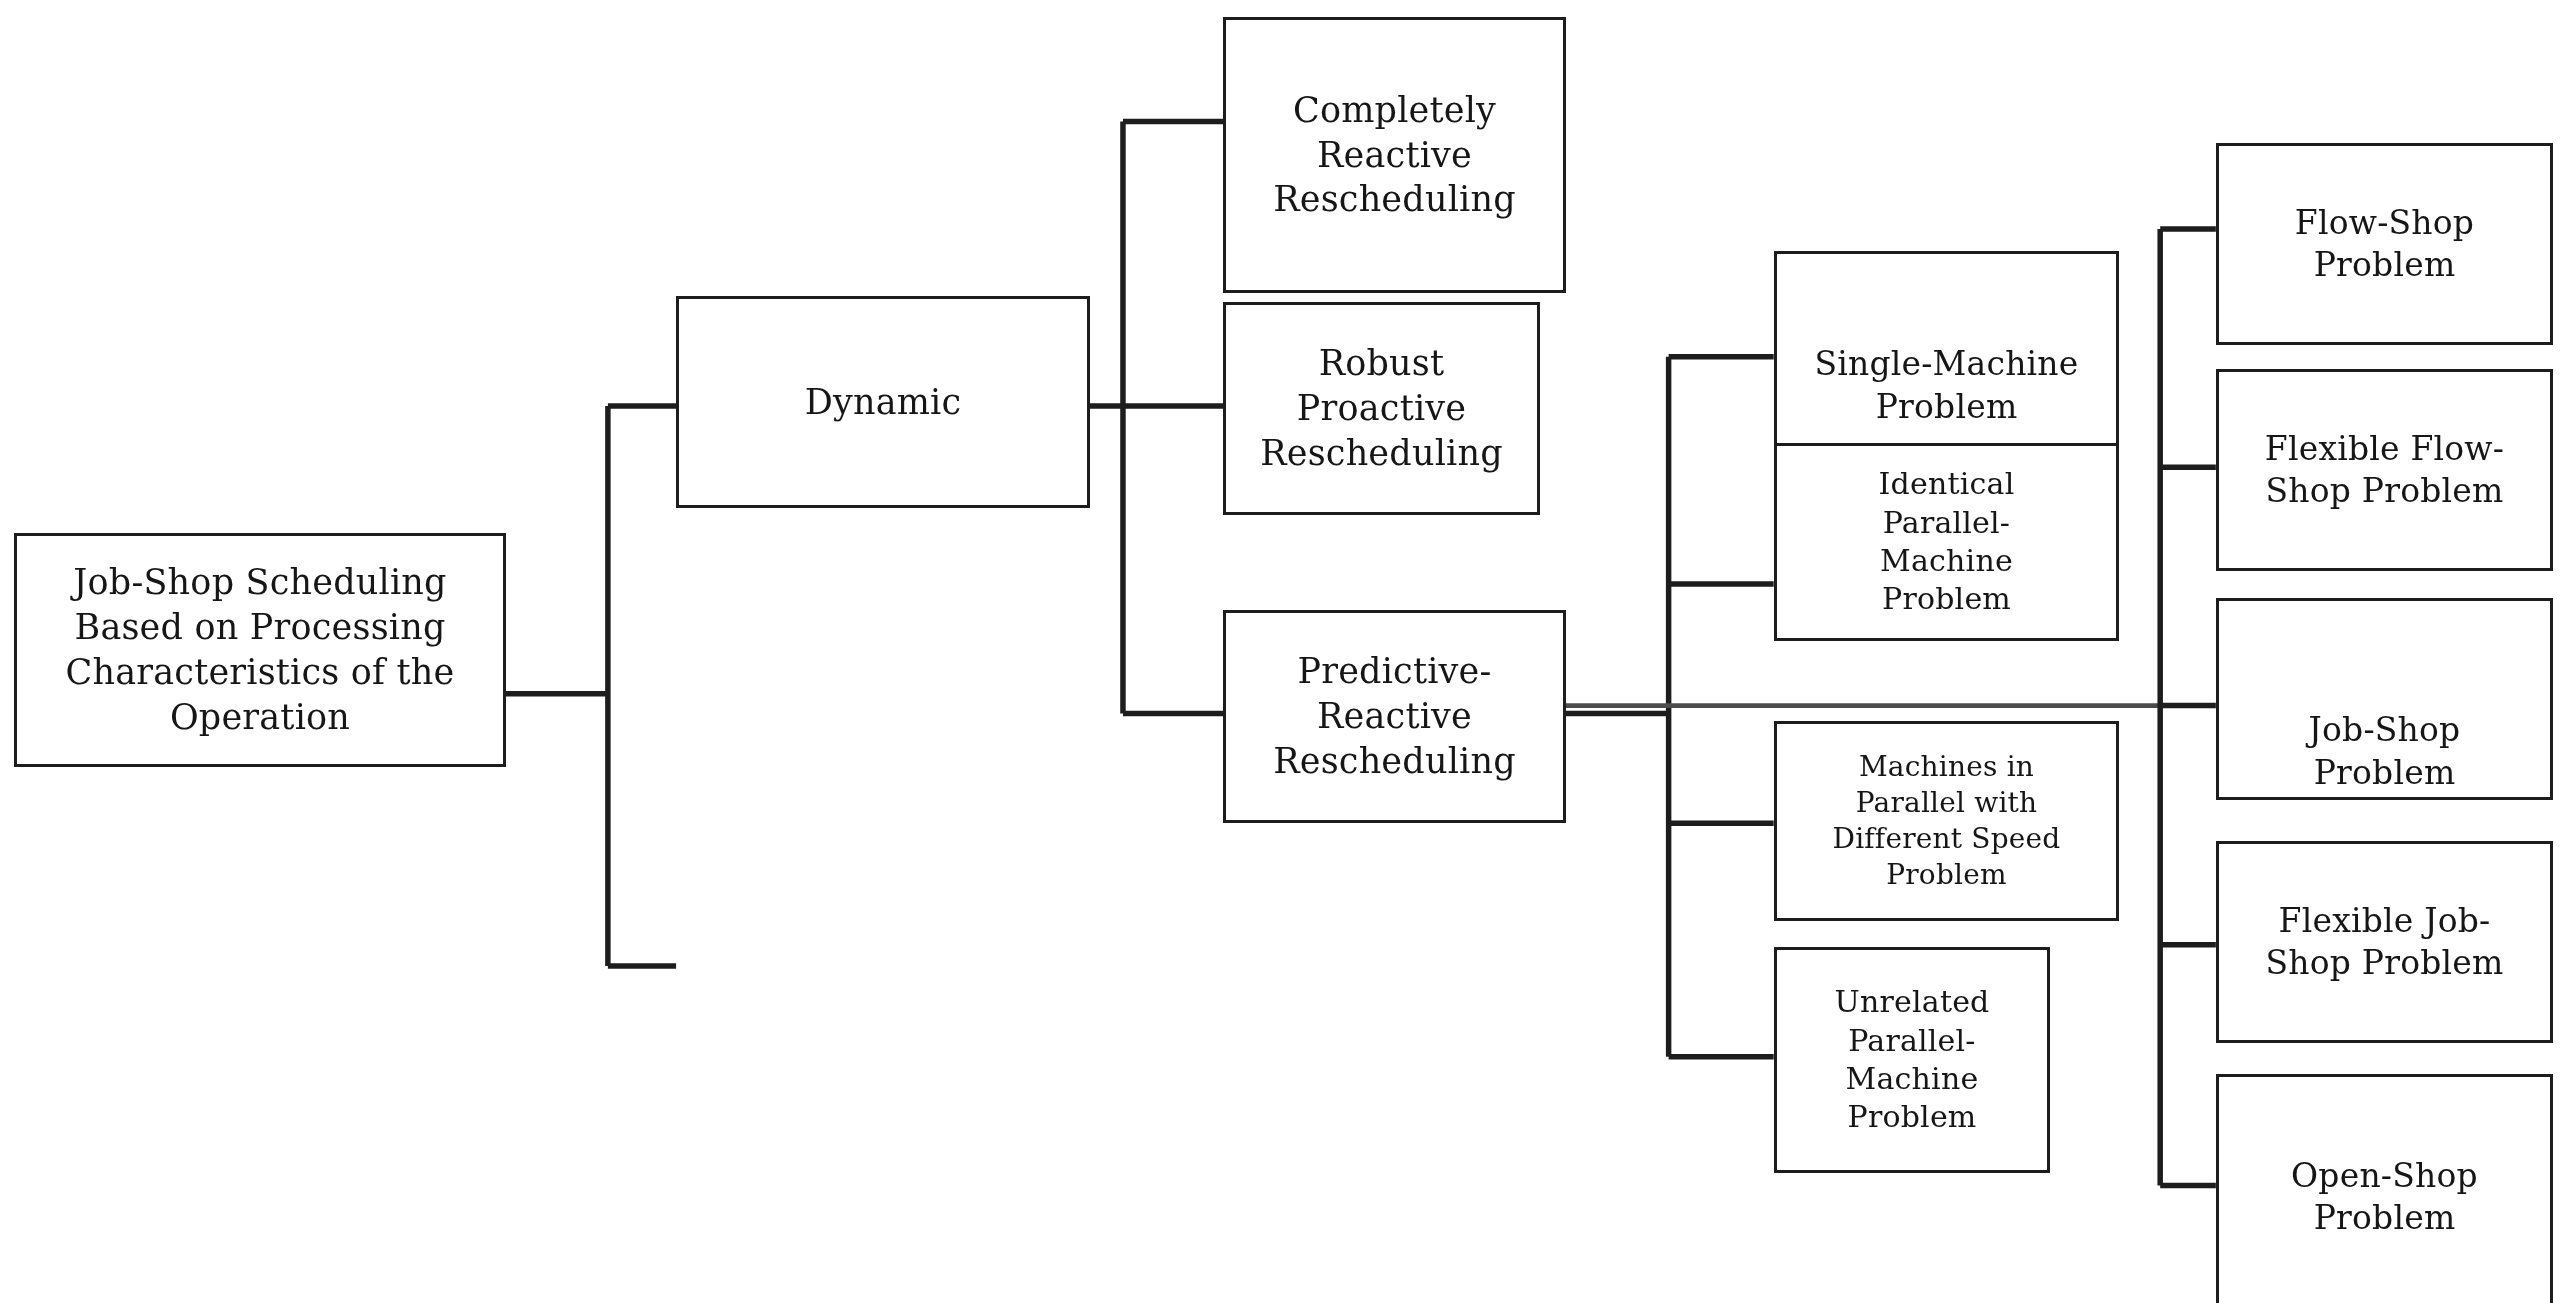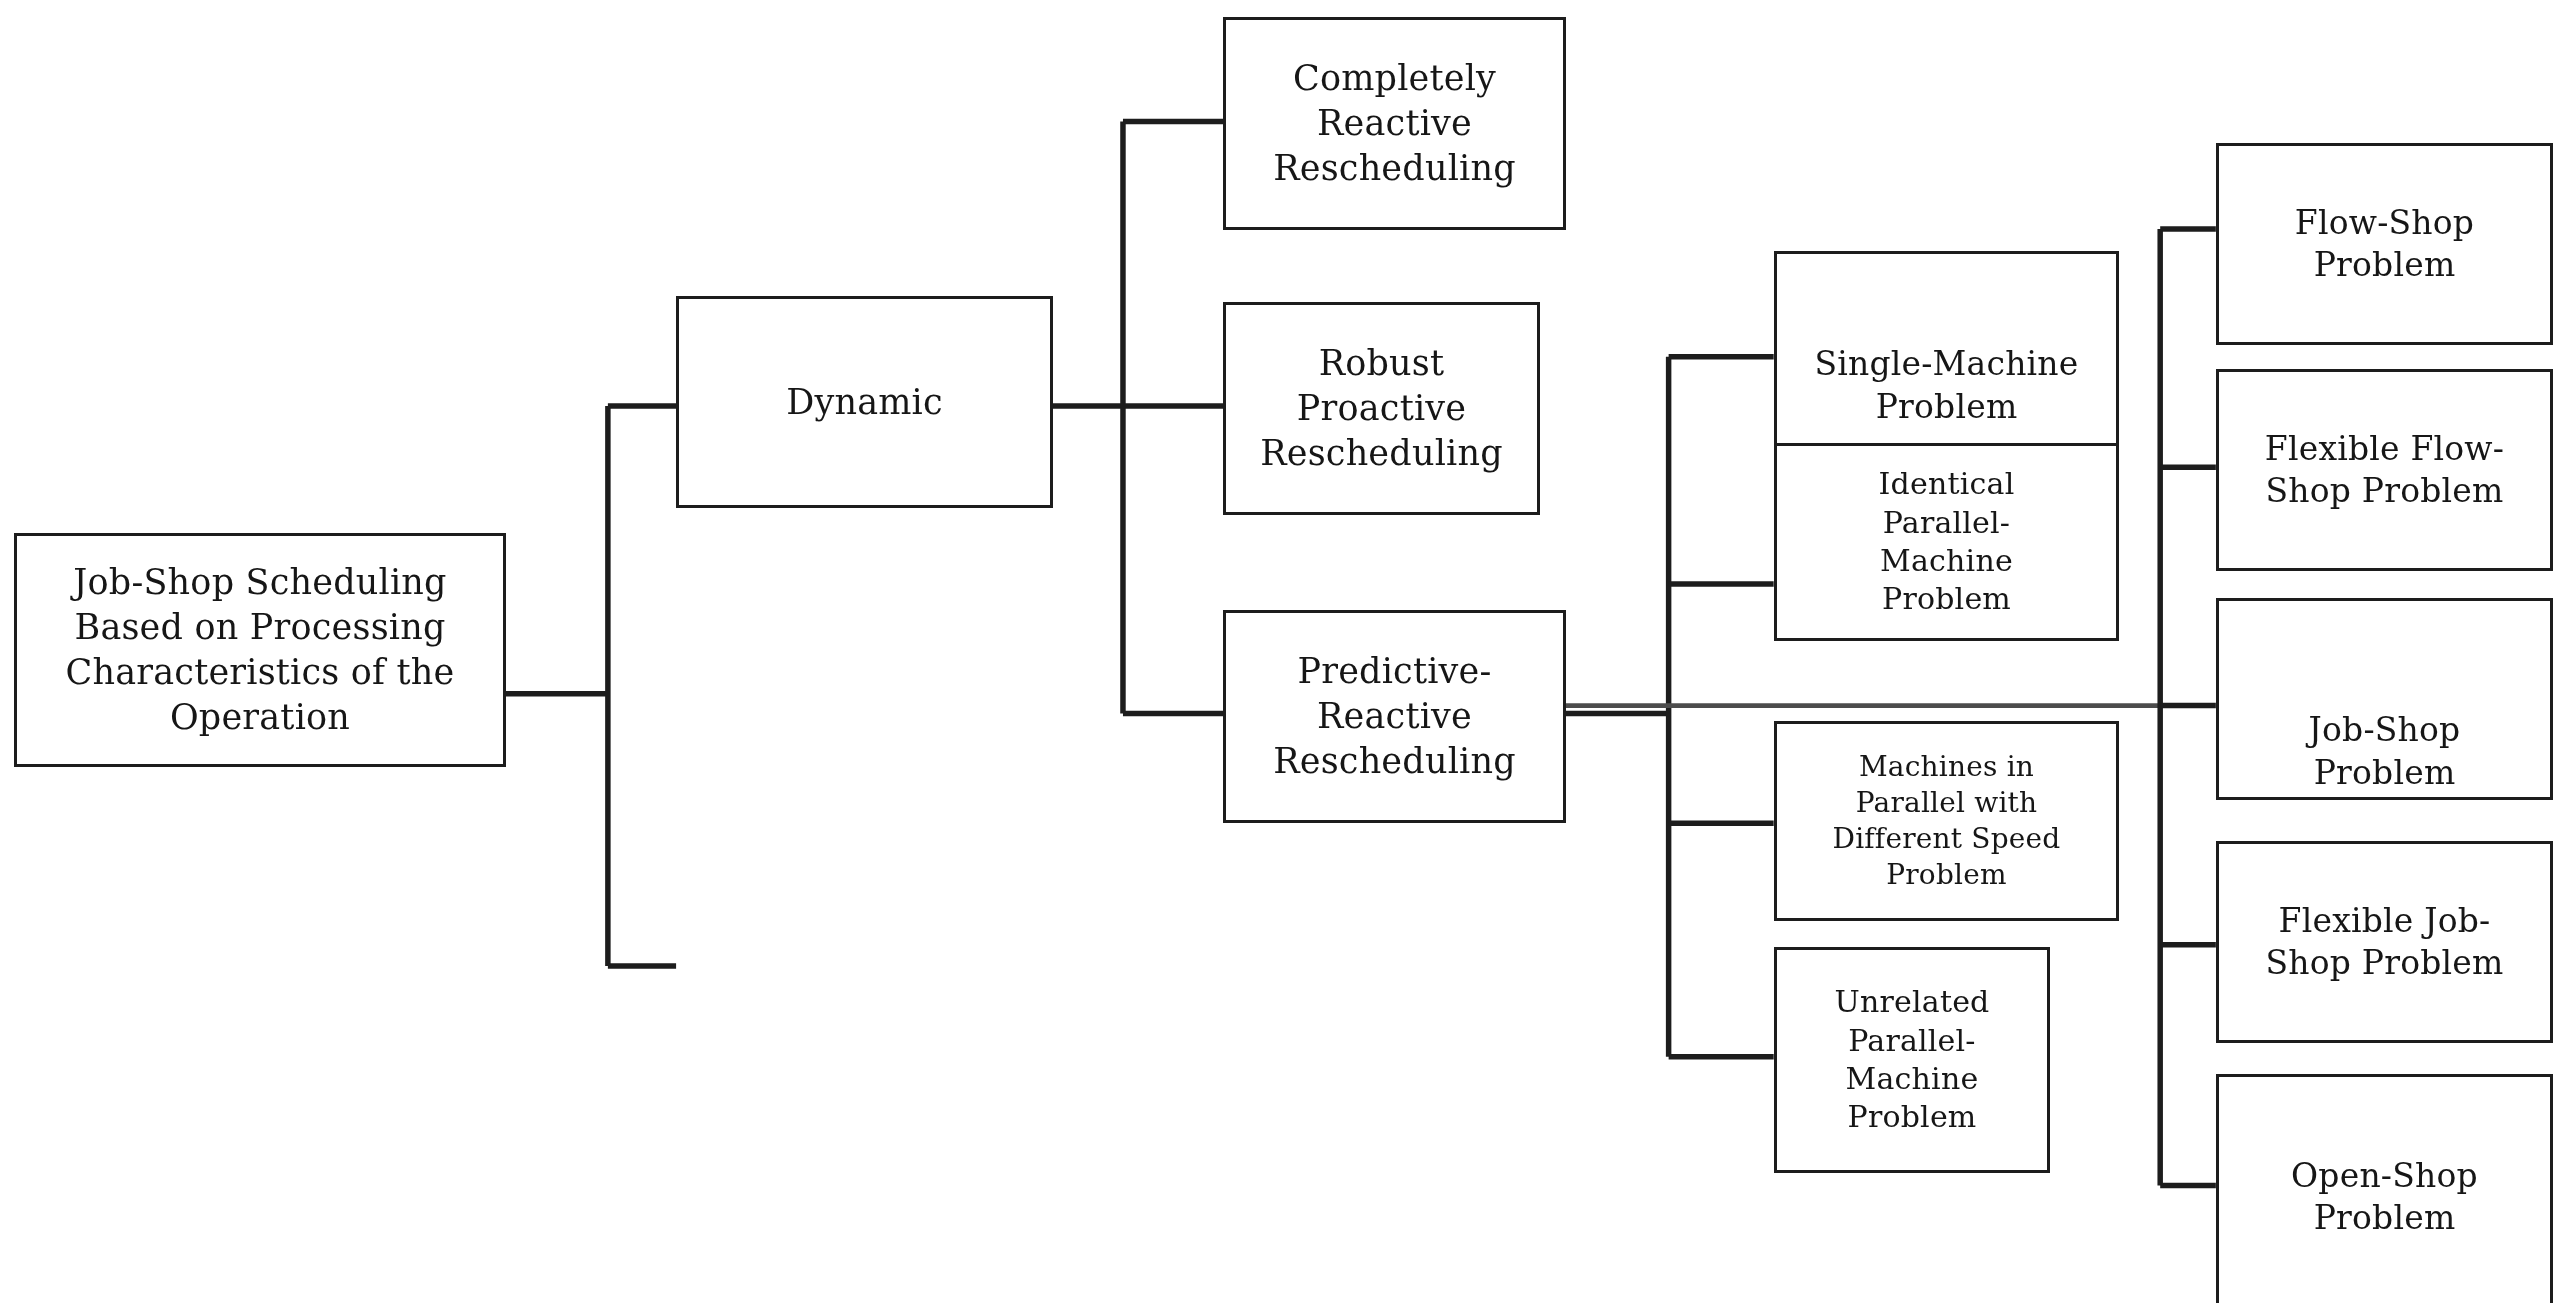--- a/index.html
+++ b/index.html
@@ -102,25 +102,25 @@
     </g>
   </svg>
 
   <div class="node-box fs-root" style="left:14px; top:533px; width:492px; height:234px;">
     <span class="node-text">Job-Shop Scheduling
 Based on Processing
 Characteristics of the
 Operation</span>
   </div>
 
-  <div class="node-box fs-lvl2" style="left:676px; top:296px; width:377px; height:212px;">
+  <div class="node-box fs-lvl2" style="left:676px; top:296px; width:414px; height:212px;">
     <span class="node-text">Dynamic</span>
   </div>
 
-  <div class="node-box fs-lvl3" style="left:1223px; top:17px; width:343px; height:213px;">
+  <div class="node-box fs-lvl3" style="left:1223px; top:17px; width:343px; height:276px;">
     <span class="node-text">Completely
 Reactive
 Rescheduling</span>
   </div>
   <div class="node-box fs-lvl3" style="left:1223px; top:302px; width:317px; height:213px;">
     <span class="node-text">Robust
 Proactive
 Rescheduling</span>
   </div>
   <div class="node-box fs-lvl3" style="left:1223px; top:610px; width:343px; height:213px;">

